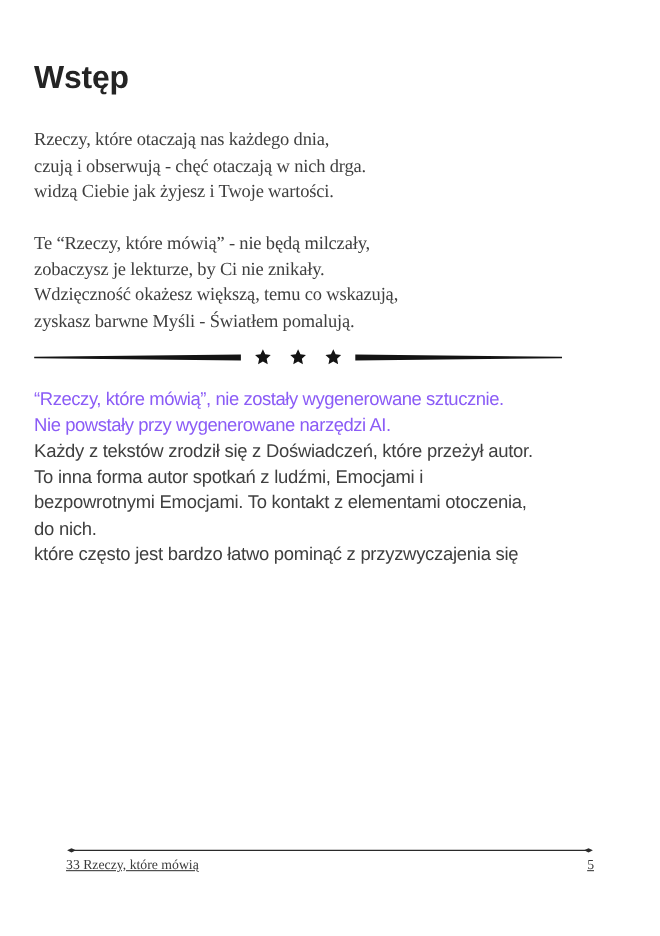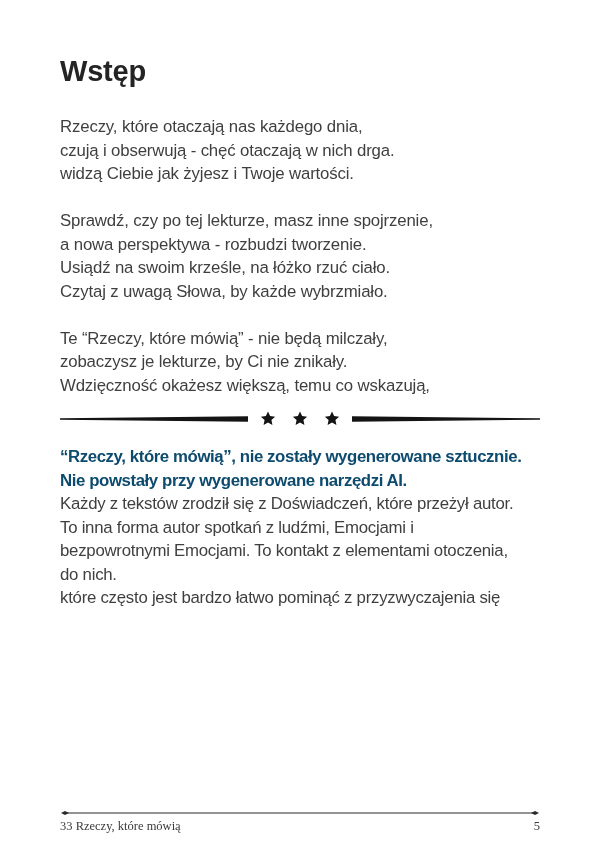--- a/index.html
+++ b/index.html
@@ -8,57 +8,57 @@
     --c-divider:#141414;
     --c-footer:#3a3a3a;
     --c-bg:#ffffff;
   }
   *{margin:0;padding:0;box-sizing:border-box;}
   html,body{background:#fff;}
   .page{
     position:relative;
     width:600px;height:851px;
     background:var(--c-bg);
-    padding:0 60px;
+    padding:0 31px;
     overflow:hidden;
     font-family:"Liberation Sans", sans-serif;
     color:var(--c-body);
   }
   .title{
     margin-top:54px;
     font-size:29px;
     line-height:34px;
     font-weight:bold;
     color:var(--c-title);
     letter-spacing:-0.2px;
   }
   .stanzas{margin-top:27px;}
-  .stanza{margin-bottom:23.5px;}
+  .stanza{margin-bottom:23.5px;font-family:Liberation Serif, serif;}
   .stanza:last-child{margin-bottom:12px;}
   .verse-line,.para-line{
     font-size:16.8px;
     line-height:23.5px;
     letter-spacing:-0.15px;
     white-space:nowrap;
   }
   .divider{
     margin-top:14px;
     width:480px;height:16px;
     display:block;
   }
   .paragraph{margin-top:18px;}
   .para-line{letter-spacing:-0.25px;}
   .para-line.bold{
-    font-weight:bold;
-    color:#0c4a6e;
+    font-weight:normal;
+    color:#8b5cf6;
     letter-spacing:-0.4px;
   }
   .footer{
     position:absolute;
-    left:60px;right:60px;top:808px;
+    left:60px;right:60px;top:768px;text-decoration:underline;
   }
   .footer-rule{display:block;width:480px;height:10px;}
   .footer-row{
     display:flex;
     justify-content:space-between;
     align-items:baseline;
     margin-top:1px;
     font-family:"Liberation Serif", serif;
     font-size:12.5px;
     color:var(--c-footer);
@@ -71,29 +71,24 @@
 
   <h1 class="title">Wstęp</h1>
 
   <div class="stanzas">
     <div class="stanza">
       <div class="verse-line">Rzeczy, które otaczają nas każdego dnia,</div>
       <div class="verse-line">czują i obserwują - chęć otaczają w nich drga.</div>
       <div class="verse-line">widzą Ciebie jak żyjesz i Twoje wartości.</div>
     </div>
     <div class="stanza">
-      <div class="verse-line">Sprawdź, czy po tej lekturze, masz inne spojrzenie,</div>
-      <div class="verse-line">a nowa perspektywa - rozbudzi tworzenie.</div>
-      <div class="verse-line">Usiądź na swoim krześle, na łóżko rzuć ciało.</div>
-      <div class="verse-line">Czytaj z uwagą Słowa, by każde wybrzmiało.</div>
-    </div>
-    <div class="stanza">
       <div class="verse-line">Te “Rzeczy, które mówią” - nie będą milczały,</div>
       <div class="verse-line">zobaczysz je lekturze, by Ci nie znikały.</div>
       <div class="verse-line">Wdzięczność okażesz większą, temu co wskazują,</div>
+      <div class="verse-line">zyskasz barwne Myśli - Światłem pomalują.</div>
     </div>
   </div>
 
   <svg class="divider" viewBox="0 0 480 16" aria-hidden="true">
     <g fill="#141414">
       <polygon points="0,7.3 188,5.2 188,10.8 0,8.7"></polygon>
       <polygon points="292,5.2 480,7.3 480,8.7 292,10.8"></polygon>
       <polygon transform="translate(208,8)" points="0,-7.5 2.12,-2.91 7.13,-2.32 3.42,1.11 4.41,6.07 0,3.6 -4.41,6.07 -3.42,1.11 -7.13,-2.32 -2.12,-2.91"></polygon>
       <polygon transform="translate(240,8)" points="0,-7.5 2.12,-2.91 7.13,-2.32 3.42,1.11 4.41,6.07 0,3.6 -4.41,6.07 -3.42,1.11 -7.13,-2.32 -2.12,-2.91"></polygon>
       <polygon transform="translate(272,8)" points="0,-7.5 2.12,-2.91 7.13,-2.32 3.42,1.11 4.41,6.07 0,3.6 -4.41,6.07 -3.42,1.11 -7.13,-2.32 -2.12,-2.91"></polygon>

